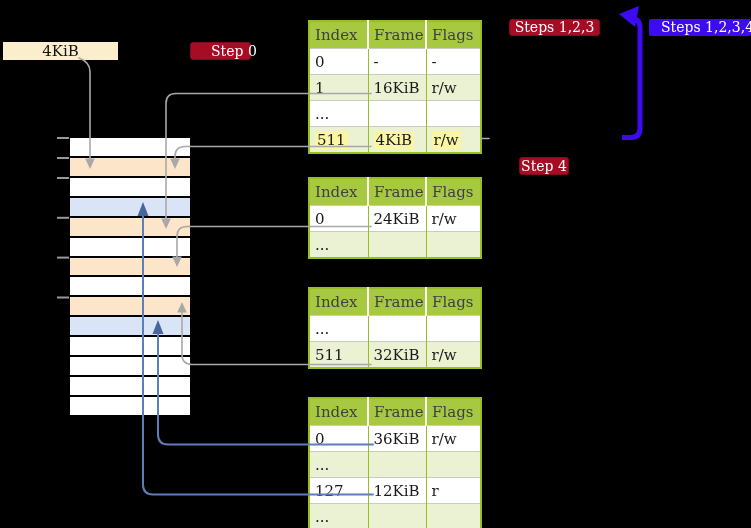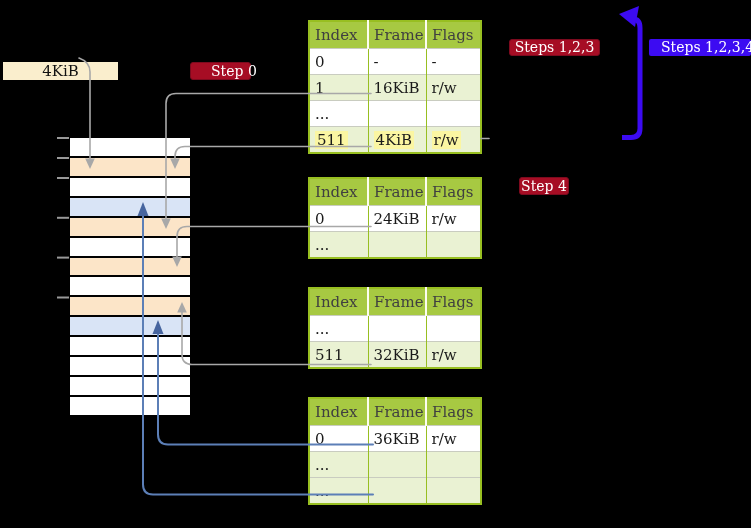--- a/index.html
+++ b/index.html
@@ -1,20 +1,20 @@
 <!DOCTYPE html>
 <html style="--page_bg: #000000; --table_border: #98bf21; --table_header_bg: #a7c942; --table_alt_row_bg: #eaf2d3; --highlight_yellow: #fbf6a2; --label_red_bg: #a60d24; --label_blue_bg: #3c0bf2; --label_cream_bg: #faeecd; --frame_orange: #fce5c8; --frame_blue: #d9e4f6; --frame_white: #ffffff; --gray_line: #a8a8a8; --blue_line: #5c7fb7; --blue_head: #47659f; --tick_gray: #999999;"><head>
 <meta charset="utf-8">
 <style>
   html,body{margin:0;padding:0;background:#000;}
   .canvas{position:relative;width:751px;height:528px;background:var(--page_bg,#000);
           font-family:"DejaVu Serif","Liberation Serif",serif;overflow:hidden;}
 
   
-  .lbl{position:absolute;text-align:center;font-size:14px;line-height:17px;white-space:nowrap;margin-top:20px;}
+  .lbl{position:absolute;text-align:center;font-size:14px;line-height:17px;white-space:nowrap;}
   .lbl-cream{left:3px;top:42px;width:115px;height:18px;line-height:18px;font-size:15px;
              background:var(--label_cream_bg);color:#111;}
   .lbl-red{background:var(--label_red_bg);color:#fff;border:1px solid #7d0a1e;border-radius:3px;
            box-sizing:border-box;}
   .lbl-blue{background:var(--label_blue_bg);color:#fff;border-radius:2px;box-sizing:border-box;}
   .lbl-step0{left:190px;top:42px;width:61px;height:18px;line-height:16px;padding-left:20px;}
   .lbl-steps123{left:509px;top:19px;width:91px;height:17px;line-height:15px;}
   .lbl-steps1234{left:649px;top:19px;width:102px;height:17px;line-height:17px;padding-left:12px;}
   .lbl-step4{left:519px;top:157px;width:50px;height:18px;line-height:16px;}
 
@@ -185,20 +185,25 @@
         <tr>
           <td>0</td>
             <td>36KiB</td>
             <td>r/w</td>
         </tr>
         <tr class="alt">
           <td>...</td>
             <td></td>
             <td></td>
         </tr>
+        <tr>
+          <td>127</td>
+            <td>12KiB</td>
+            <td>r</td>
+        </tr>
         <tr class="alt">
           <td>...</td>
             <td></td>
             <td></td>
         </tr>
       </tbody>
     </table>
   </div>
 
   <svg class="overlay" width="751" height="528" viewBox="0 0 751 528">

